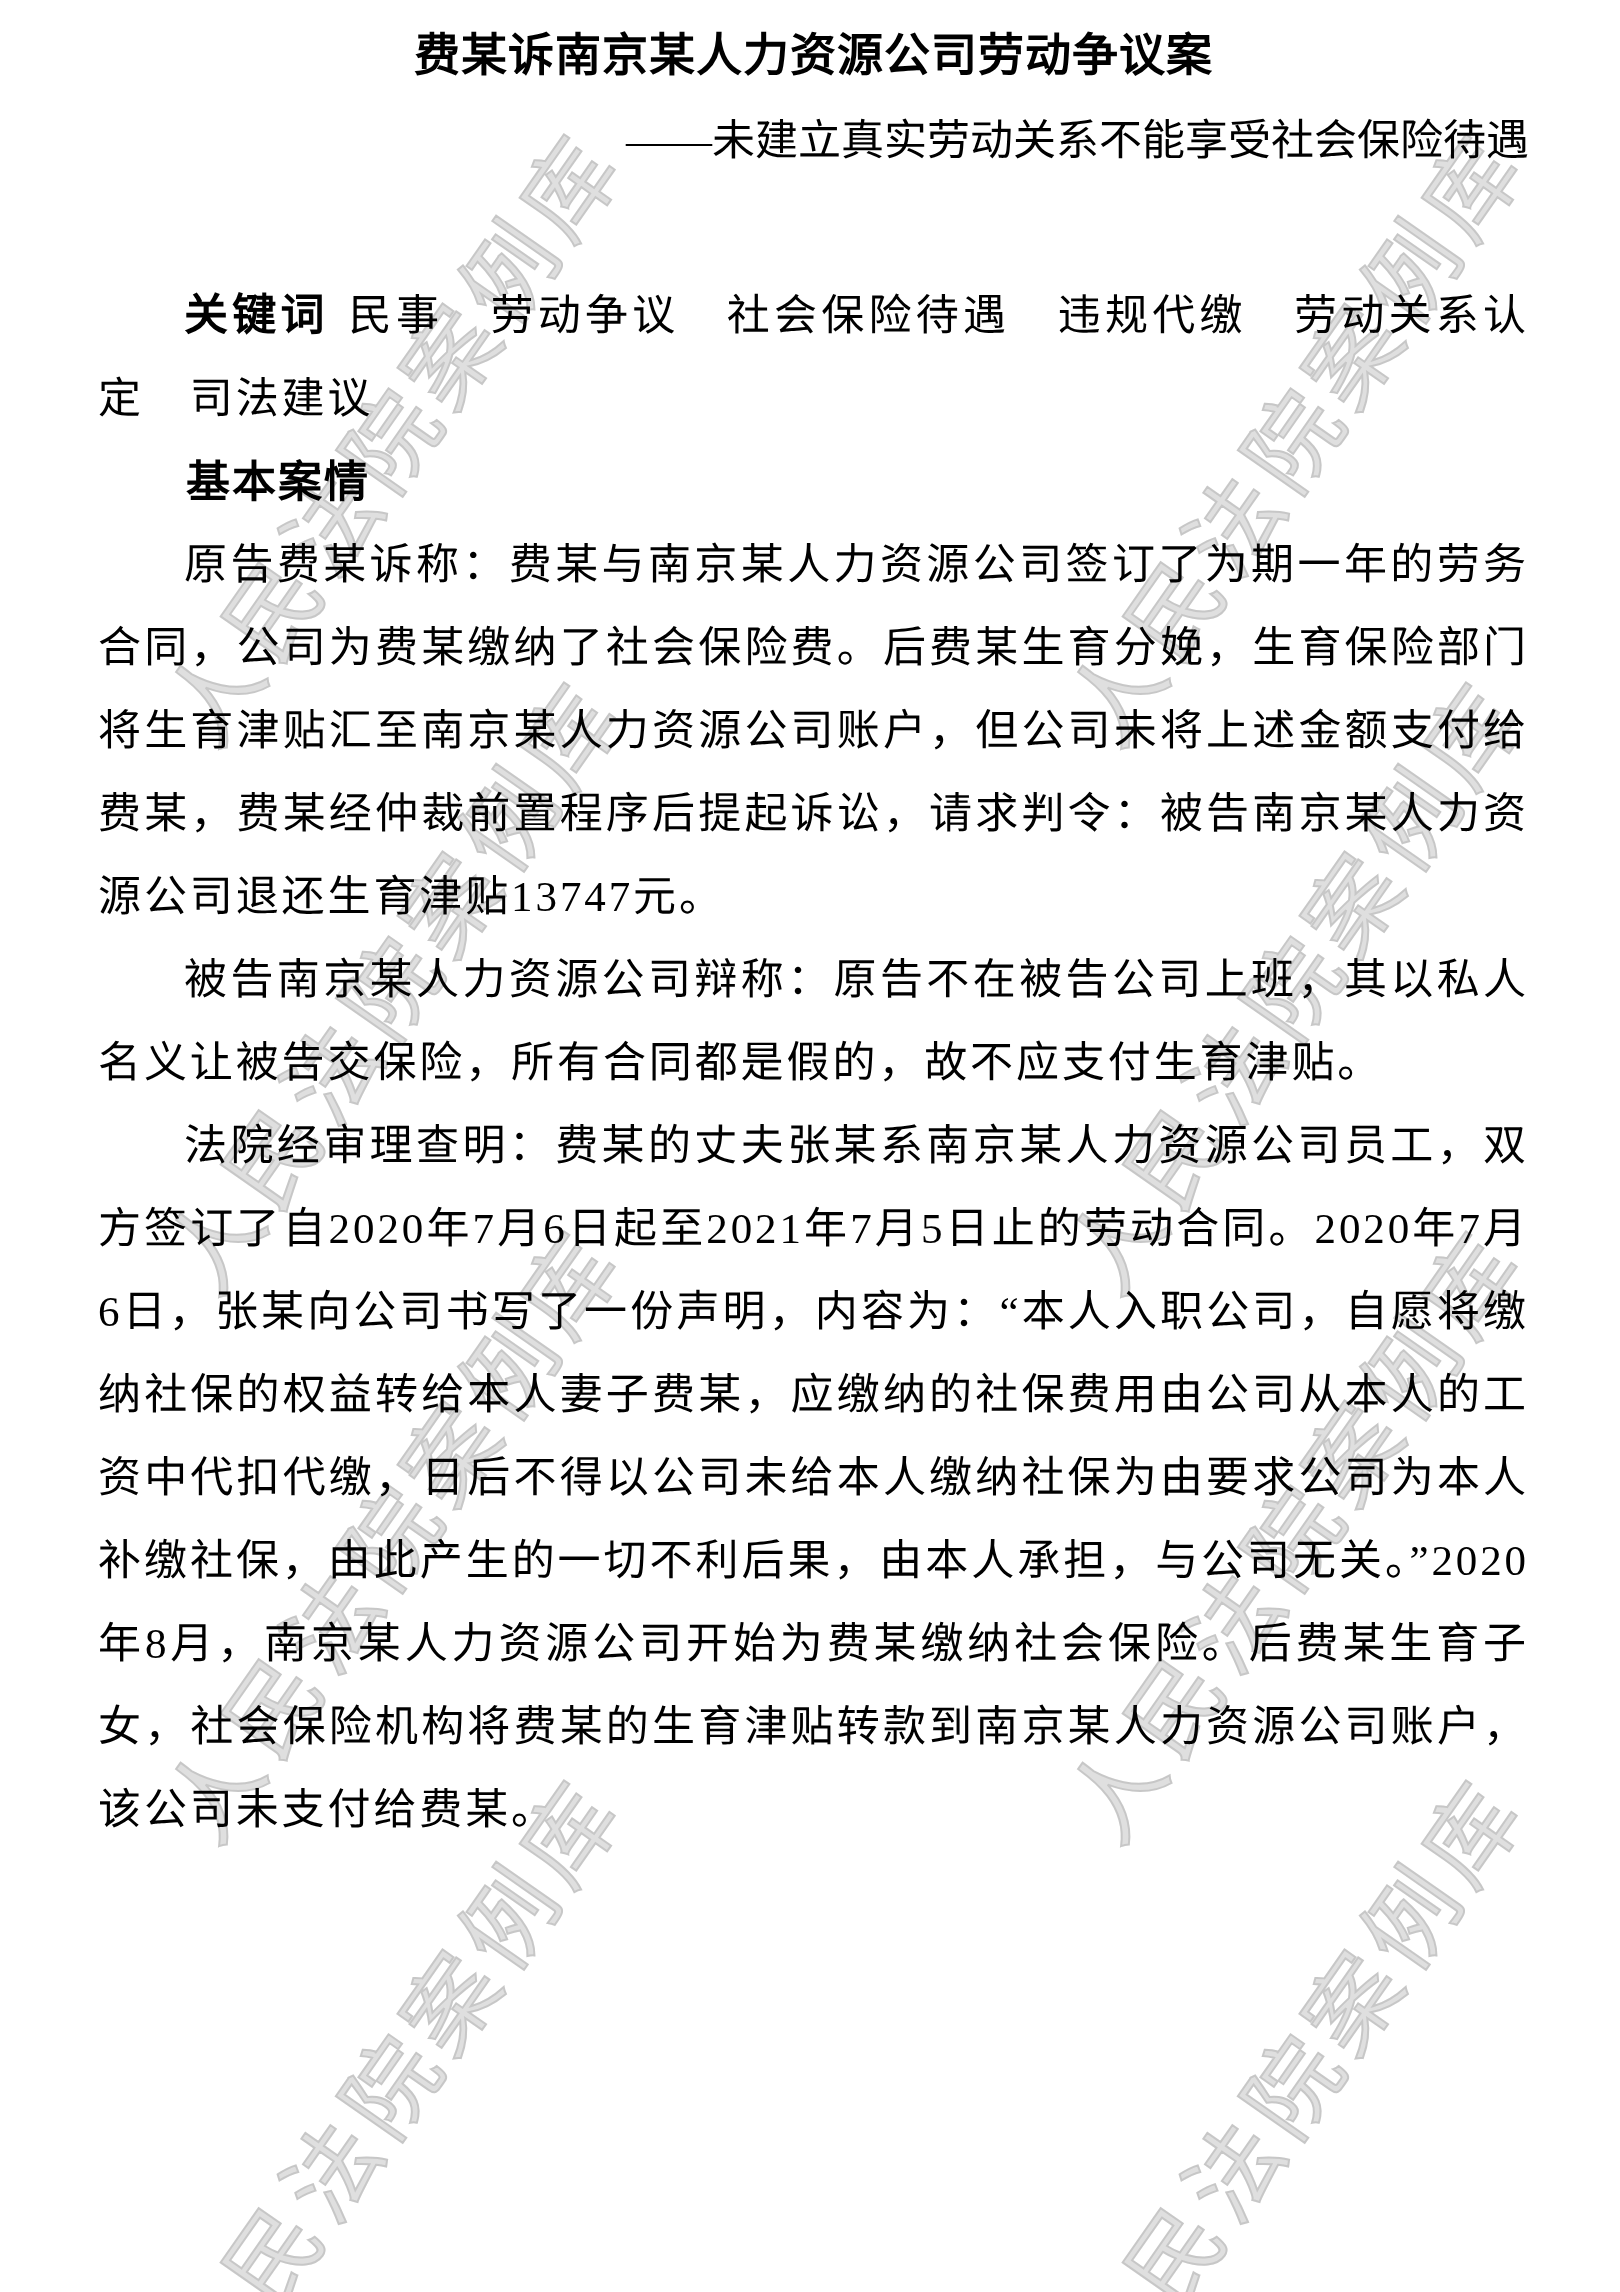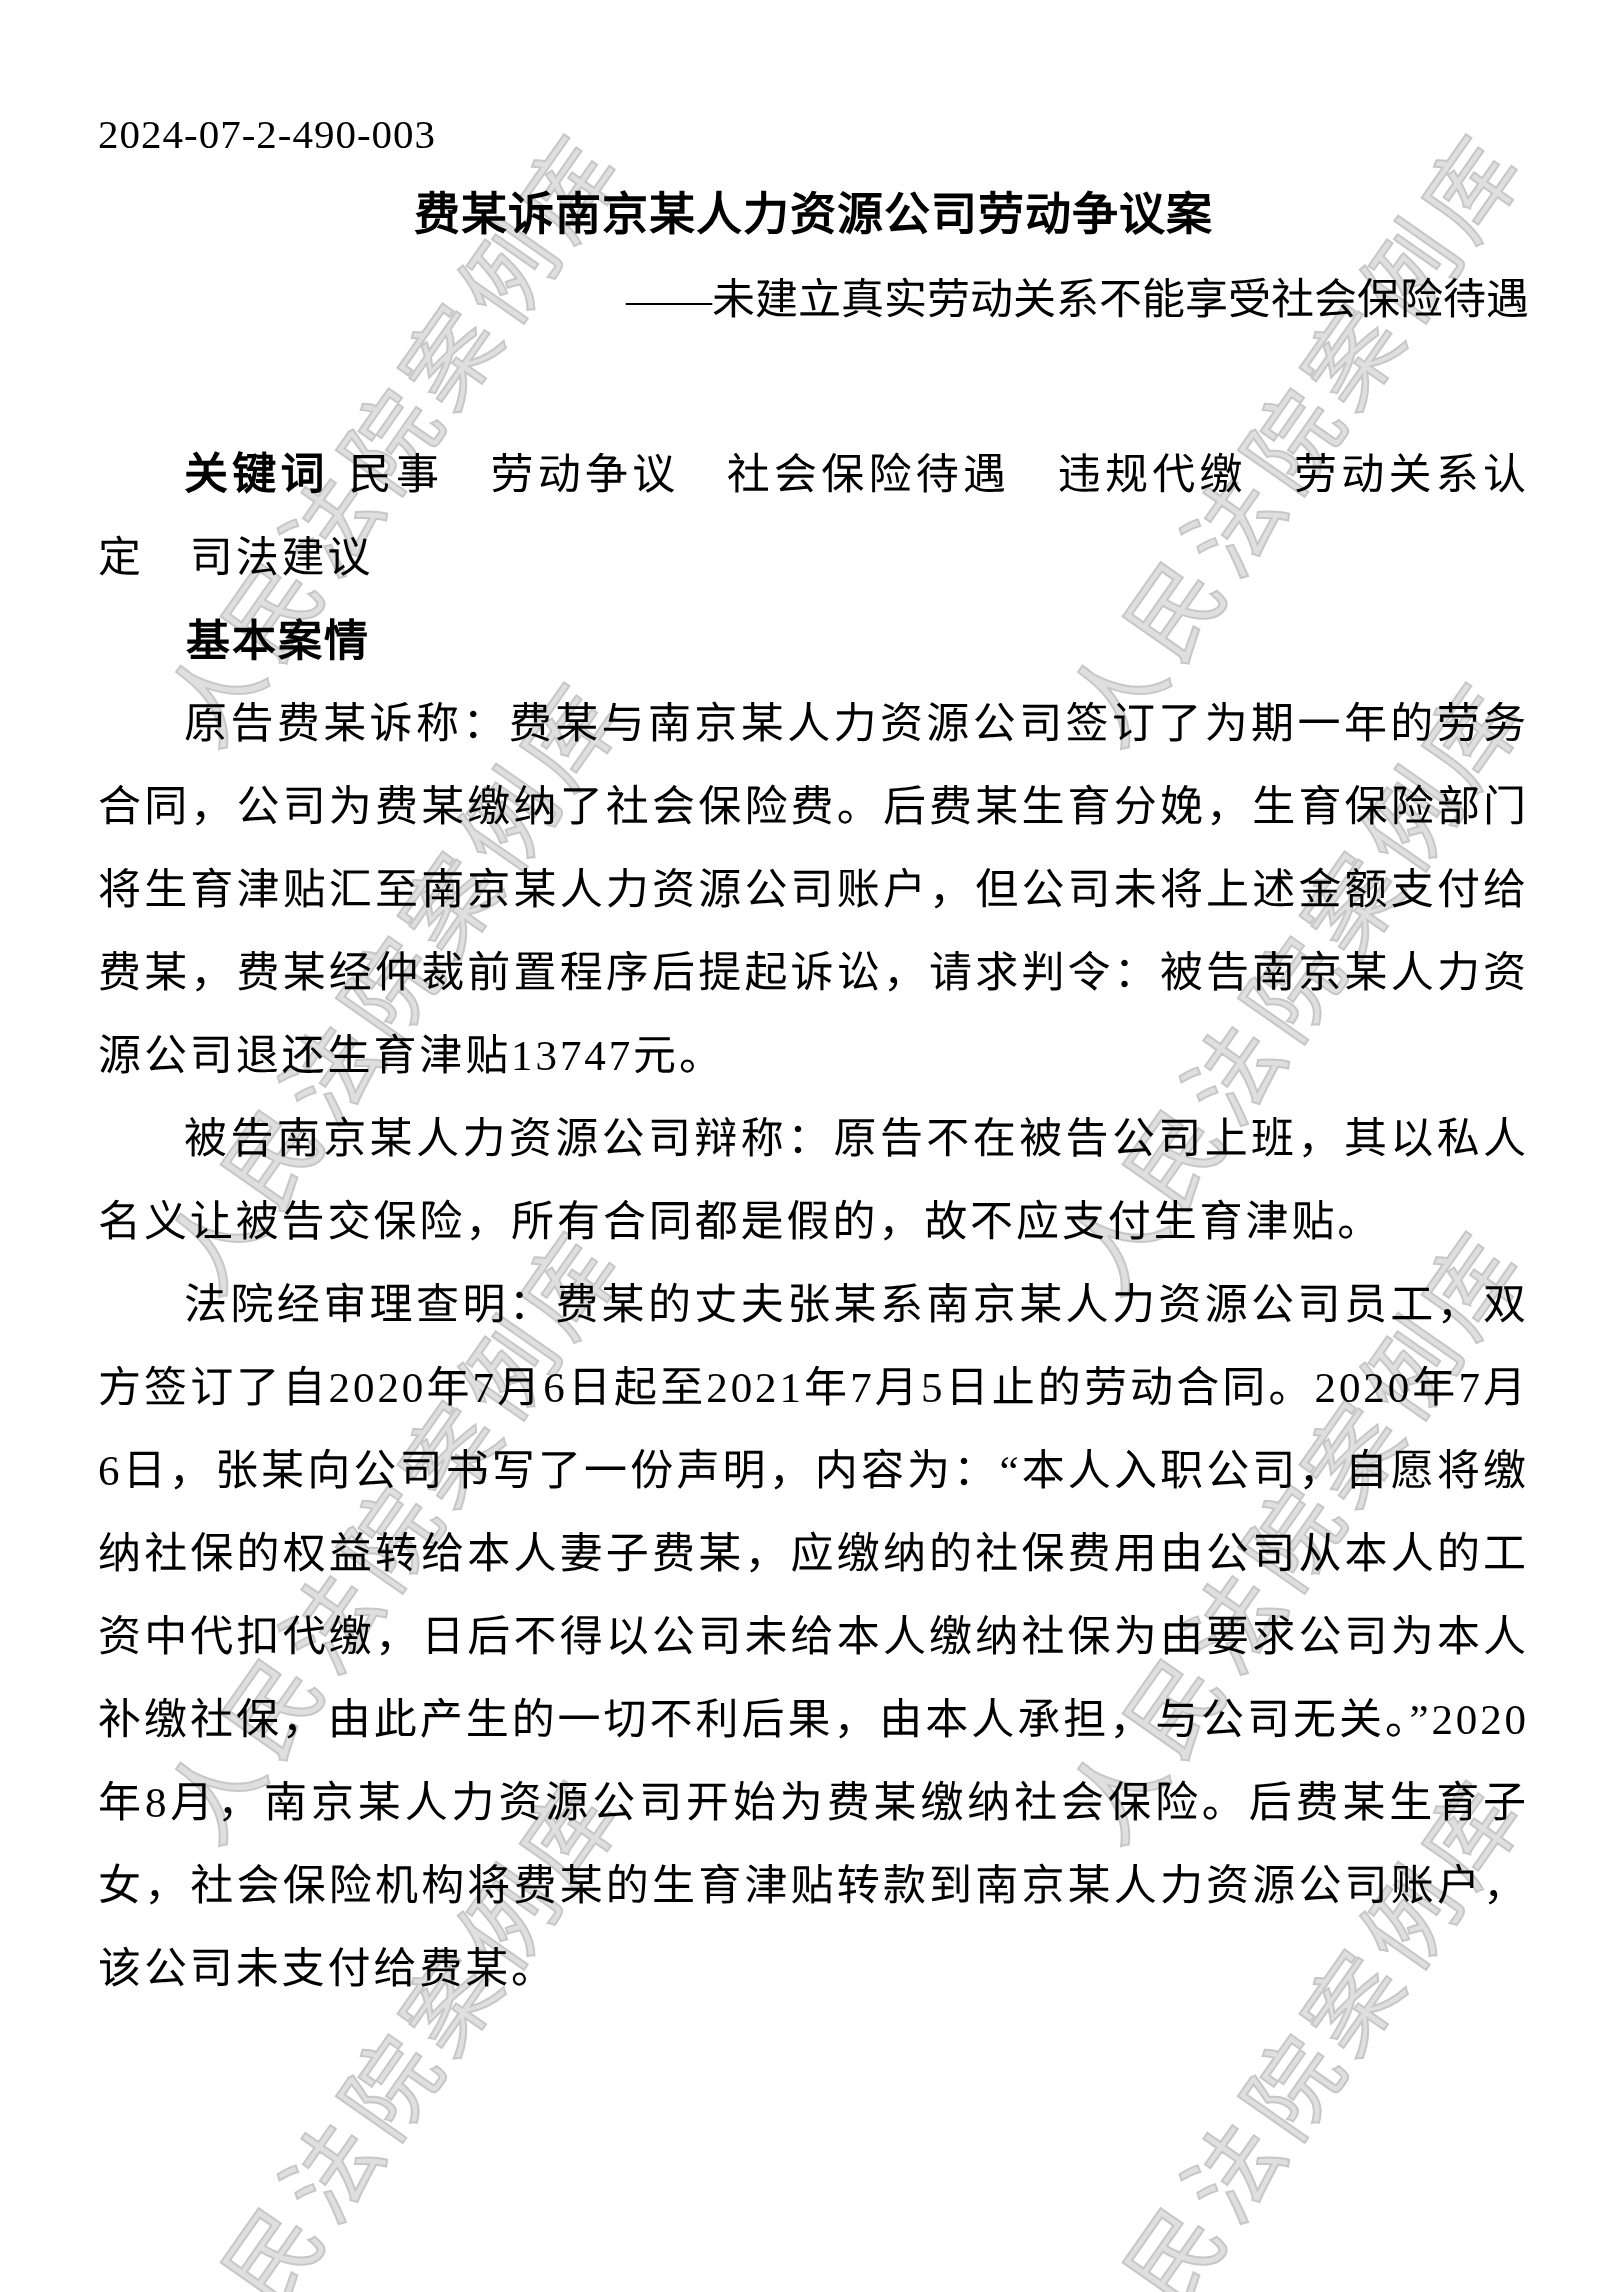--- a/index.html
+++ b/index.html
@@ -96,21 +96,20 @@
     <span class="wm c1 r2">人民法院案例库</span>
     <span class="wm c2 r2">人民法院案例库</span>
     <span class="wm c1 r3">人民法院案例库</span>
     <span class="wm c2 r3">人民法院案例库</span>
     <span class="wm c1 r4">人民法院案例库</span>
     <span class="wm c2 r4">人民法院案例库</span>
   </div>
 
   <div class="content">
 
-    <p class="doc-number">2024-07-2-490-003</p>
 
     <h1 class="title">费某诉南京某人力资源公司劳动争议案</h1>
 
     <p class="subtitle">——未建立真实劳动关系不能享受社会保险待遇</p>
 
     <p class="keywords"><span class="kw-label">关键词</span><span>民事　劳动争议　社会保险待遇　违规代缴　劳动关系认定　司法建议</span></p>
 
     <h2 class="section-heading">基本案情</h2>
 
     <p class="body-para">原告费某诉称：费某与南京某人力资源公司签订了为期一年的劳务合同，公司为费某缴纳了社会保险费。后费某生育分娩，生育保险部门将生育津贴汇至南京某人力资源公司账户，但公司未将上述金额支付给费某，费某经仲裁前置程序后提起诉讼，请求判令：被告南京某人力资源公司退还生育津贴13747元。</p>

